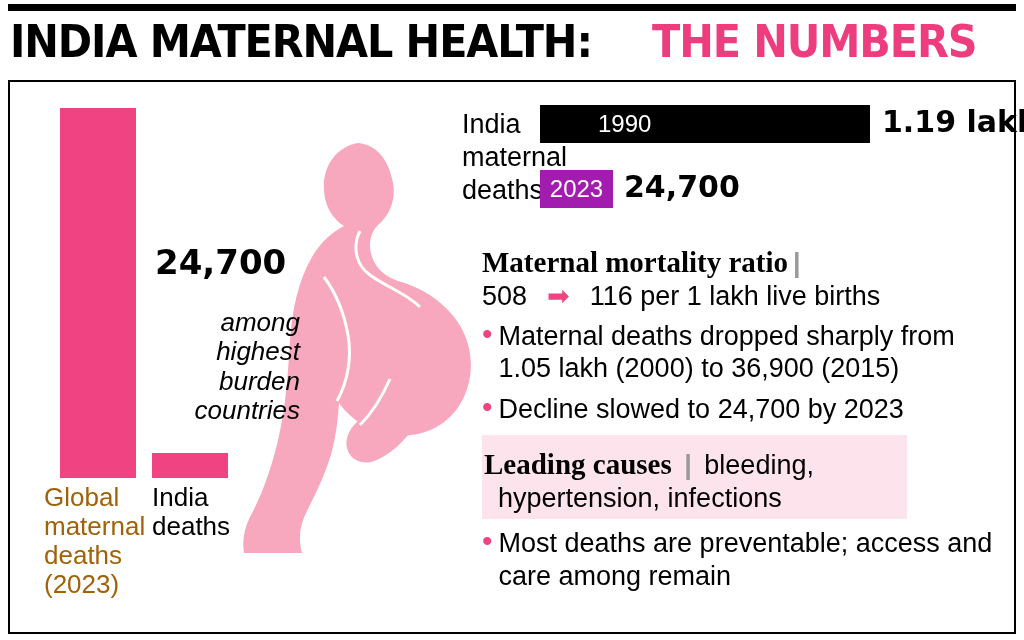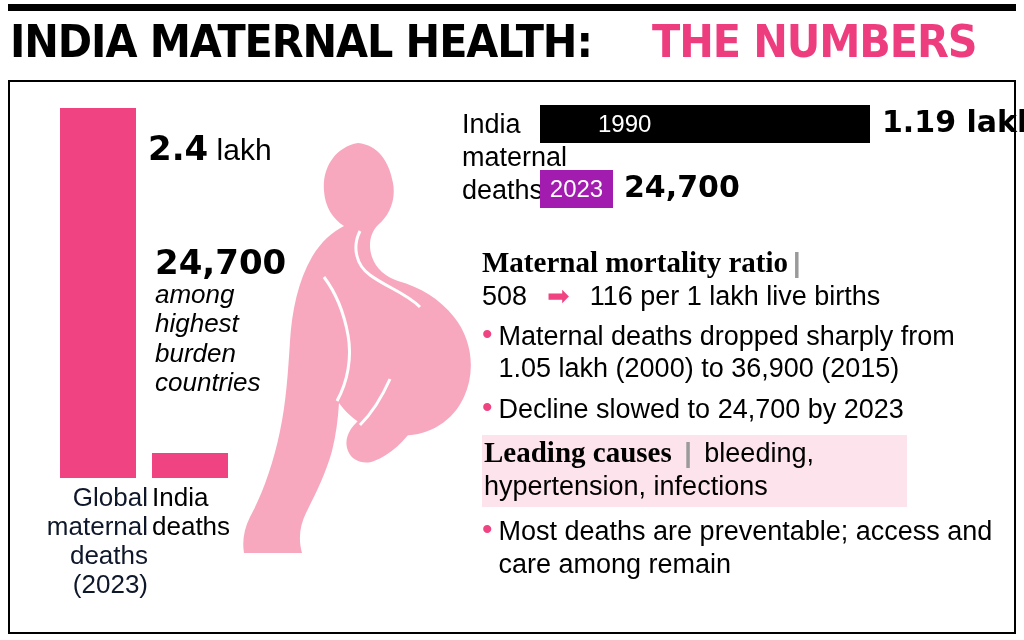--- a/index.html
+++ b/index.html
@@ -56,34 +56,34 @@
   .bar-global {
     position: absolute; left: 60px; top: 108px; width: 76px; height: 370px;
     background: #ef4481;
   }
   .bar-india {
     position: absolute; left: 152px; top: 453px; width: 76px; height: 25px;
     background: #ef4481;
   }
   .lbl-global {
     position: absolute; left: 44px; top: 483px; width: 104px;
-    font-size: 26px; color: #0f172a; line-height: 1.12; text-align: right;
+    font-size: 26px; color: #a16207; line-height: 1.12; text-align: left;
   }
   .lbl-india {
     position: absolute; left: 152px; top: 483px; width: 100px;
     font-size: 26px; color: #000; line-height: 1.12;
   }
   .cal-24 {
     position: absolute; left: 155px; top: 245px; width: 150px;
     font-family: "DejaVu Sans", sans-serif;
     font-weight: bold; font-size: 34px; color: #000; line-height: 1;
   }
   .cal-24-sub {
-    position: absolute; left: 155px; top: 280px; width: 145px;
-    font-size: 26px; font-style: italic; color: #000; line-height: 1.13;
+    position: absolute; left: 155px; top: 308px; width: 145px;
+    font-size: 26px; font-style: italic; color: #000; line-height: 1.13; text-align: right;
   }
   .cal-2-4 {
     position: absolute; left: 148px; top: 128px;
     font-size: 30px; color: #000; white-space: nowrap;
   }
   .cal-2-4 b {
     font-family: "DejaVu Sans", sans-serif;
     font-weight: bold; font-size: 34px;
   }
 
@@ -140,25 +140,25 @@
     display: flex; align-items: flex-start; margin-top: 8px;
   }
   .dot {
     color: #ef4481; font-size: 30px; line-height: 0.9;
     margin-right: 6px; flex: none;
   }
   .bullet-item .txt { font-size: 27px; line-height: 1.2; }
   .highlight {
     background: #fde3ec;
     margin-top: 10px;
-    padding: 0 4px 4px 2px;
+    padding: 12px 4px 4px 2px;
     width: 425px;
   }
   .highlight .l1 { font-size: 27px; line-height: 1.22; }
-  .highlight .l2 { font-size: 27px; line-height: 1.22; }
+  .highlight .l2 { font-size: 27px; line-height: 1.22; margin-left: 14px; }
 </style>
 </head>
 <body>
 
 <div id="page">
 
   <div class="topline"></div>
 
   <div class="title">
     <span class="t-black">INDIA MATERNAL HEALTH:</span>
@@ -177,24 +177,20 @@
     <path fill="none" stroke="#ffffff" stroke-width="3" d="M120 96 C112 112 116 130 130 140 C146 152 166 158 180 172"></path>
     <path fill="none" stroke="#ffffff" stroke-width="3" d="M97 266 C108 246 112 222 108 200 C104 178 96 158 84 142"></path>
     <path fill="#f7a8bf" d="M150 236 C140 258 128 276 116 288 C108 296 104 306 108 316 C112 326 124 330 134 326
       C150 320 166 306 176 288 C184 274 182 256 170 246 C164 240 156 234 150 236 Z"></path>
     <path fill="none" stroke="#ffffff" stroke-width="3" d="M150 244 C142 262 132 278 120 290"></path>
   </svg>
 
   <div class="bar-global"></div>
   <div class="bar-india"></div>
 
-  <div class="cal-2-4">
-    <b>2.4</b>
-    <span>lakh</span>
-  </div>
 
   <div class="cal-24">24,700</div>
   <div class="cal-24-sub">among highest burden countries</div>
 
   <div class="lbl-global">Global maternal deaths (2023)</div>
   <div class="lbl-india">India deaths</div>
 
   <div class="imd-label">India maternal deaths</div>
 
   <div class="row1990">

